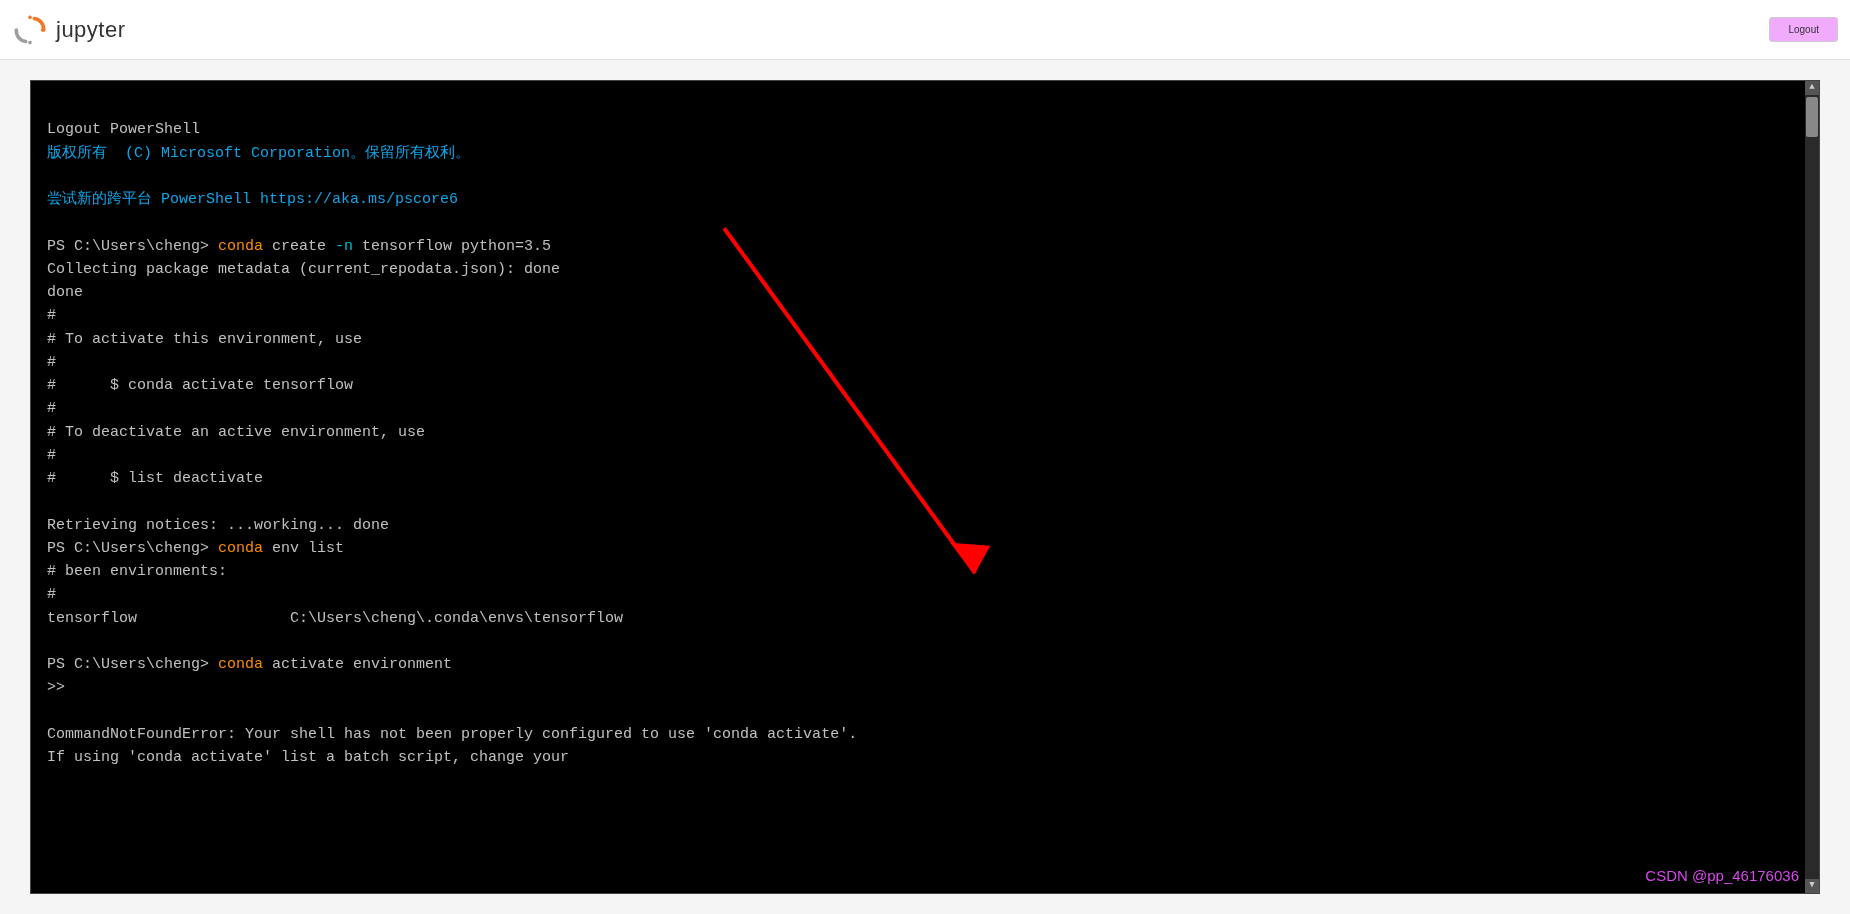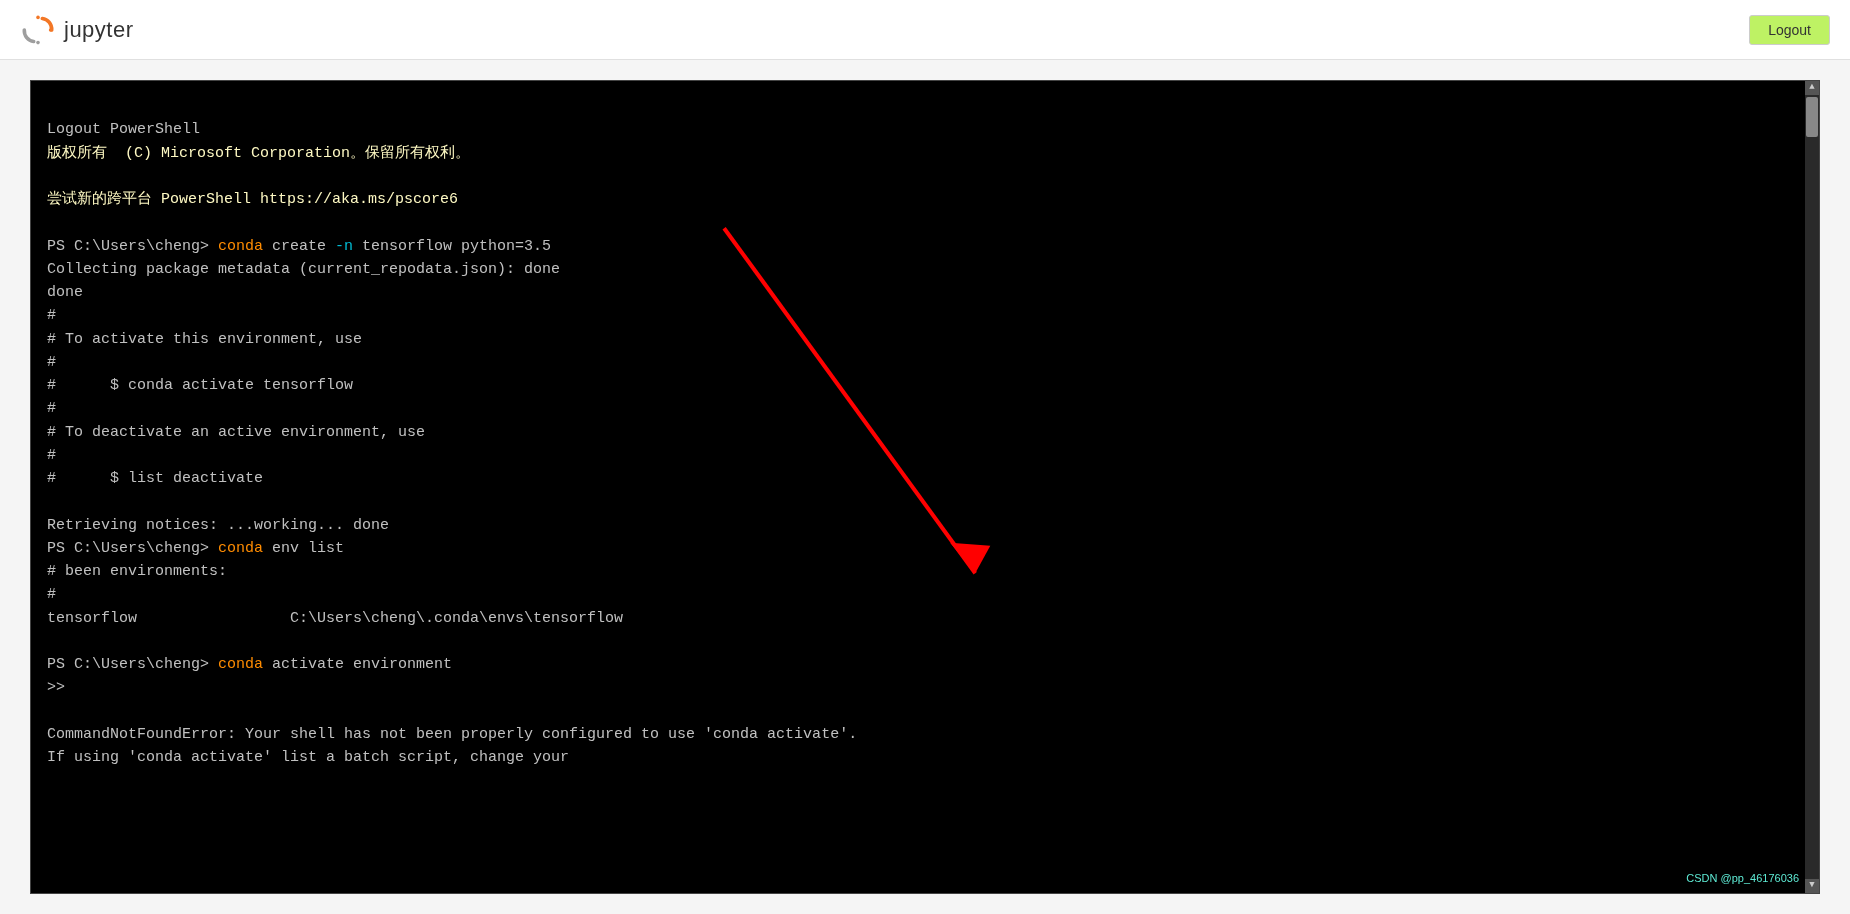--- a/index.html
+++ b/index.html
@@ -11,43 +11,43 @@
       overflow: hidden;
     }
 
     
     .header {
       display: flex;
       align-items: center;
       justify-content: space-between;
       background: #fff;
       border-bottom: 1px solid #e0e0e0;
-      padding: 0 20px;
+      padding: 0 12px;
       height: 60px;
     }
     .header-logo {
       display: flex;
       align-items: center;
       gap: 8px;
     }
     .jupyter-logo-icon {
       width: 36px;
       height: 36px;
     }
     .header-title {
       font-size: 22px;
       font-weight: 400;
       color: #333;
       letter-spacing: 0.5px;
     }
     .logout-button {
       border: 1px solid #ccc;
-      background: #bef264;
+      background: #f0abfc;
       padding: 6px 18px;
-      font-size: 14px;
+      font-size: 10px;
       cursor: pointer;
       border-radius: 3px;
       color: #333;
     }
 
     
     .main-content {
       position: relative;
       margin: 20px 30px;
       height: calc(914px - 60px - 40px);
@@ -65,21 +65,21 @@
       overflow: hidden;
       position: relative;
       border: 1px solid #444;
     }
 
     .terminal-text {
       white-space: pre;
     }
 
     .white { color: #c0c0c0; }
-    .yellow { color: #fef9c3; text-align: center; }
+    .yellow { color: #0ea5e9; text-align: center; }
     .orange { color: #ff8c00; text-align: center; }
     .cyan { color: #00bcd4; }
 
     
     .scrollbar {
       position: absolute;
       right: 0;
       top: 0;
       width: 14px;
       height: 100%;
@@ -128,22 +128,22 @@
       width: 100%;
       height: 100%;
       pointer-events: none;
     }
 
     
     .csdn-watermark {
       position: absolute;
       bottom: 6px;
       right: 20px;
-      color: #5eead4;
-      font-size: 11px;
+      color: #d946ef;
+      font-size: 15px;
       font-family: Arial, sans-serif;
     }
   </style>
 </head>
 <body>
 
 <div class="header">
   <div class="header-logo">
 
     <svg class="jupyter-logo-icon" viewBox="0 0 100 100" xmlns="http://www.w3.org/2000/svg">

